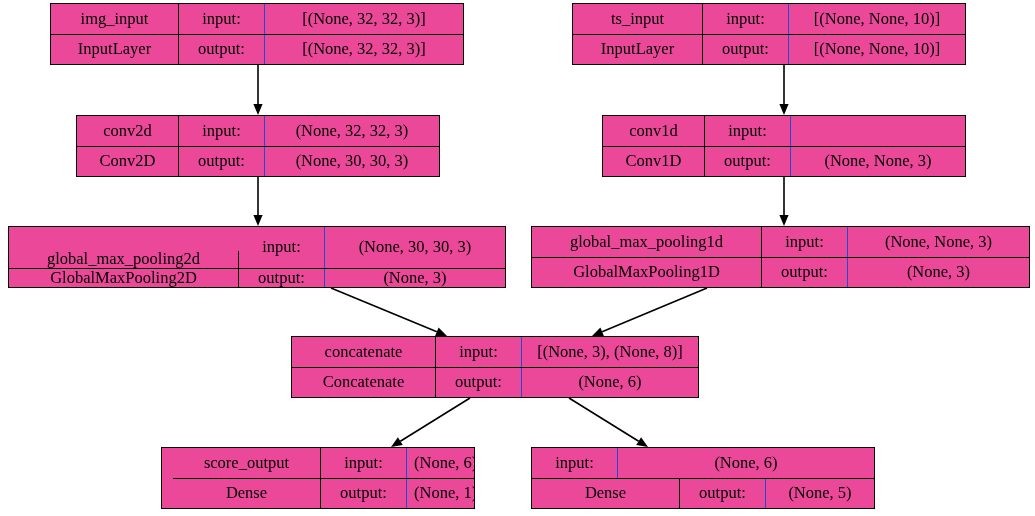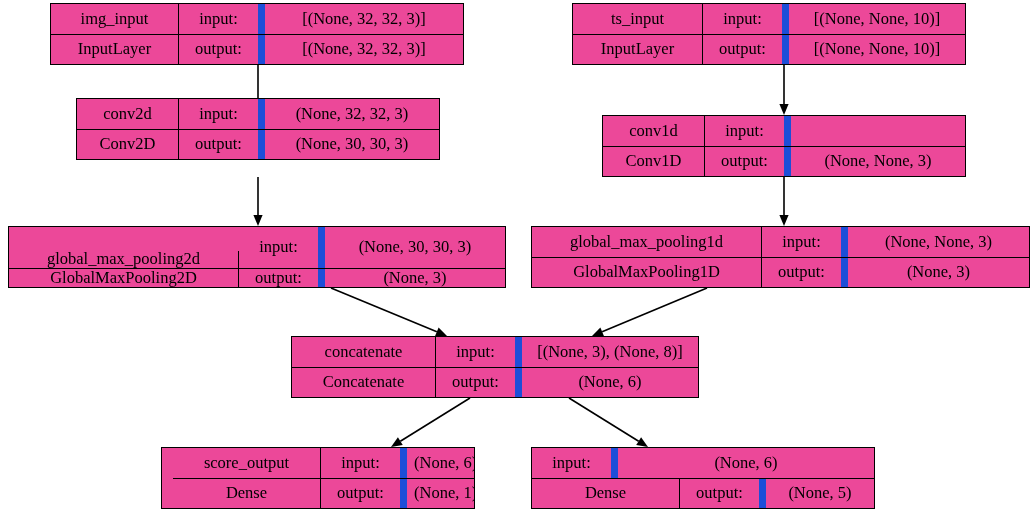--- a/index.html
+++ b/index.html
@@ -48,21 +48,21 @@
     white-space: nowrap;
     font-size: 16.5px;
     line-height: 1;
     color: #000000;
     padding: 0 7px;
   }
   .cell.c-name {
     border-right: 1px solid #000000;
   }
   .cell.c-label {
-    border-right: 7px solid #1d4ed8;
+    border-right: 1px solid #1d4ed8;
   }
   .cell.c-shape {
     flex: 1 1 auto;
   }
 </style>
 </head>
 <body>
 
 <div id="canvas">
   <svg id="edge-layer" width="1035" height="516" viewBox="0 0 1035 516" xmlns="http://www.w3.org/2000/svg">
@@ -116,21 +116,21 @@
         <div class="cell c-name" style="flex: 0 0 130px;">ts_input</div>
         <div class="cell c-label" style="flex: 0 0 86px;">input:</div>
         <div class="cell c-shape">[(None, None, 10)]</div>
       </div>
       <div class="node-row">
         <div class="cell c-name" style="flex: 0 0 130px;">InputLayer</div>
         <div class="cell c-label" style="flex: 0 0 86px;">output:</div>
         <div class="cell c-shape">[(None, None, 10)]</div>
       </div>
     </div>
-    <div class="node" style="left: 76px; top: 98px; width: 364px; height: 62px;">
+    <div class="node" style="left: 76px; top: 115px; width: 364px; height: 62px;">
       <div class="node-row top">
         <div class="cell c-name" style="flex: 0 0 102px;">conv2d</div>
         <div class="cell c-label" style="flex: 0 0 86px;">input:</div>
         <div class="cell c-shape">(None, 32, 32, 3)</div>
       </div>
       <div class="node-row">
         <div class="cell c-name" style="flex: 0 0 102px;">Conv2D</div>
         <div class="cell c-label" style="flex: 0 0 86px;">output:</div>
         <div class="cell c-shape">(None, 30, 30, 3)</div>
       </div>

